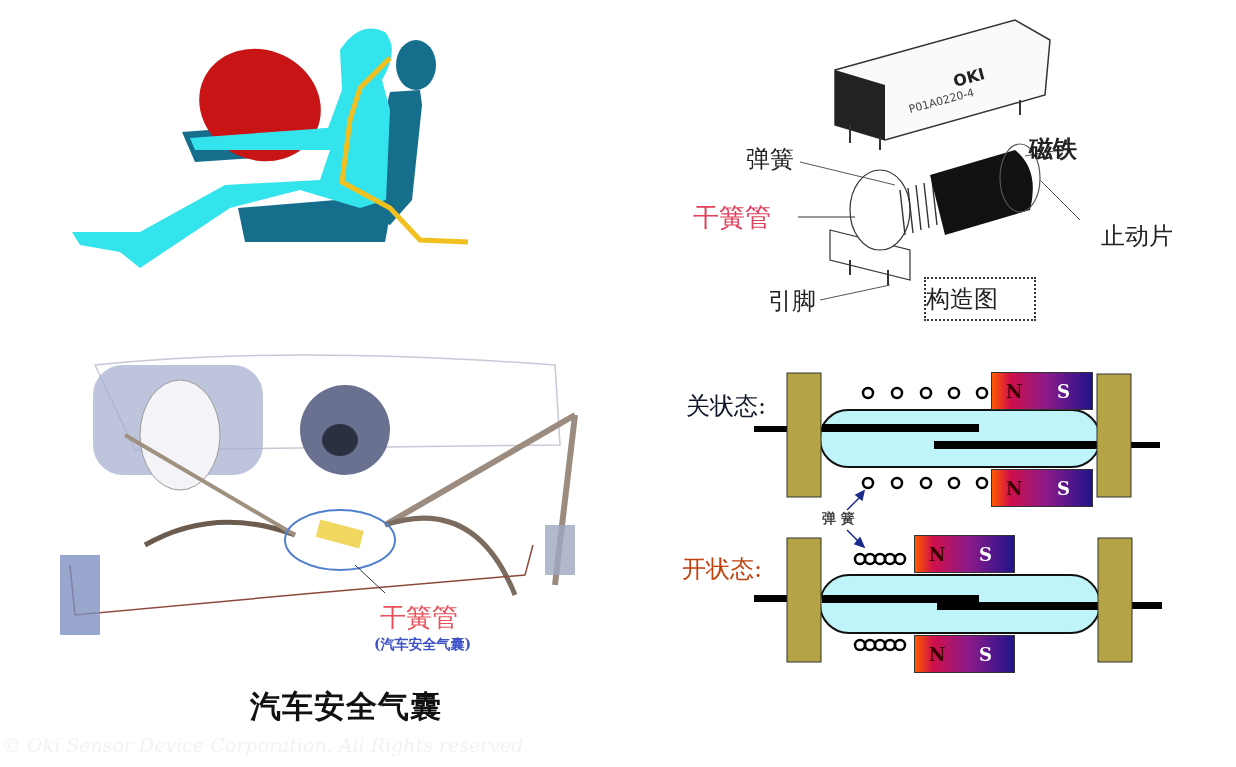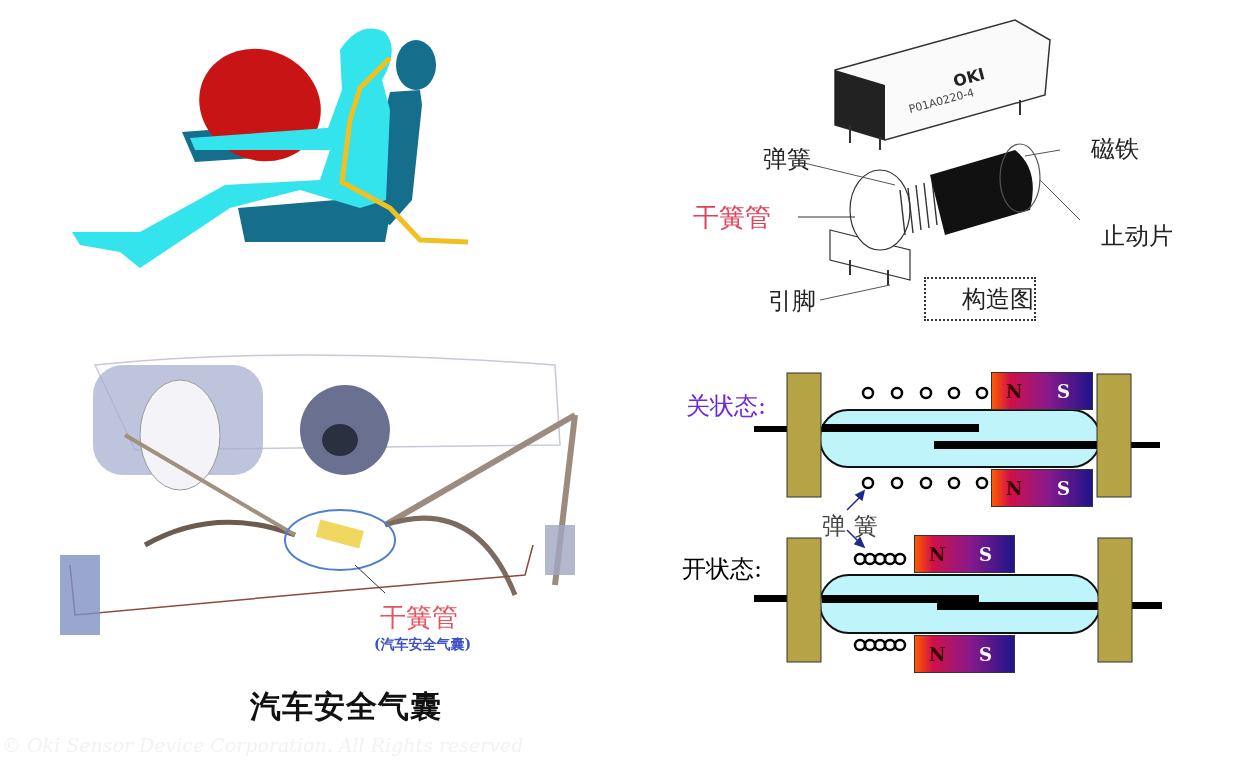--- a/index.html
+++ b/index.html
@@ -2,21 +2,21 @@
 <html><head>
 <meta charset="utf-8">
 <style>
   html,body{margin:0;padding:0;background:#fff;}
   body{width:1236px;height:767px;position:relative;overflow:hidden;font-family:"DejaVu Sans",sans-serif;}
   .lbl{position:absolute;font-family:"DejaVu Serif",serif;font-size:24px;color:#222;white-space:nowrap;}
   .red{color:#e0303c;text-align:center;}
   svg{position:absolute;overflow:visible;}
   .title{position:absolute;left:222px;top:686px;font-size:31px;font-weight:bold;color:#111;font-family:"DejaVu Sans",sans-serif;letter-spacing:1px;margin-left:28px;}
   .copyright{position:absolute;left:2px;top:734px;font-family:"DejaVu Serif",serif;font-style:italic;font-size:19px;color:#f2f2f2;white-space:nowrap;}
-  .boxlabel{position:absolute;left:924px;top:277px;width:112px;height:44px;border:2px dotted #333;box-sizing:border-box;font-family:"DejaVu Serif",serif;font-size:24px;text-align:right;line-height:40px;color:#222;}
+  .boxlabel{position:absolute;left:924px;top:277px;width:112px;height:44px;border:2px dotted #333;box-sizing:border-box;font-family:"DejaVu Serif",serif;font-size:24px;text-align:left;line-height:40px;color:#222;}
   .magnet{position:absolute;height:38px;display:flex;justify-content:space-between;align-items:center;padding:0 22px 0 14px;box-sizing:border-box;background:linear-gradient(90deg,#ff5a00 0%,#d0104a 18%,#8a1a8a 55%,#20148a 100%);border:1px solid #333;font-family:"DejaVu Serif",serif;font-weight:bold;font-size:18px;}
   .magnet .n{color:#3a0000;}
   .magnet .s{color:#fff;}
 </style>
 </head>
 <body>
 
 <svg style="left:60px;top:10px;" width="430" height="270" viewBox="0 0 430 270">
 
   <path d="M330 82 L360 80 L362 95 L352 190 L330 215 L300 200 Z" fill="#146e8c"></path>
@@ -93,30 +93,30 @@
   <line x1="68" y1="130" x2="68" y2="145" stroke="#333" stroke-width="2"></line>
 </svg>
 
 <svg style="left:680px;top:120px;" width="500" height="200" viewBox="0 0 500 200">
   <line x1="120" y1="42" x2="215" y2="65" stroke="#555" stroke-width="1"></line>
   <line x1="118" y1="97" x2="175" y2="97" stroke="#333" stroke-width="1.2"></line>
   <line x1="140" y1="180" x2="210" y2="165" stroke="#555" stroke-width="1"></line>
   <line x1="380" y1="30" x2="345" y2="36" stroke="#555" stroke-width="1"></line>
   <line x1="400" y1="100" x2="360" y2="60" stroke="#555" stroke-width="1"></line>
 </svg>
-<div class="lbl" style="left:763px;top:143px;">弹簧</div>
+<div class="lbl" style="left:746px;top:143px;">弹簧</div>
 <div class="lbl red" style="left:693px;top:200px;font-size:26px;color:#e0405a;">干簧管</div>
 <div class="lbl" style="left:768px;top:285px;">引脚</div>
-<div class="lbl" style="left:1091px;top:133px;">磁铁</div>
+<div class="lbl" style="left:1029px;top:133px;font-weight:bold;">磁铁</div>
 <div class="lbl" style="left:1092px;top:220px;margin-left:9px;">止动片</div>
 <div class="boxlabel">构造图</div>
 
-<div class="lbl" style="left:686px;top:390px;color:#6d28d9;">关状态:</div>
-<div class="lbl" style="left:682px;top:553px;color:#000000;">开状态:</div>
-<div class="lbl" style="left:822px;top:510px;font-size:24px;color:#444;">弹 簧</div>
+<div class="lbl" style="left:686px;top:390px;color:#0f172a;">关状态:</div>
+<div class="lbl" style="left:682px;top:553px;color:#c2410c;">开状态:</div>
+<div class="lbl" style="left:822px;top:510px;font-size:14px;color:#444;font-weight:bold;">弹 簧</div>
 
 <svg style="left:670px;top:360px;" width="520" height="320" viewBox="0 0 520 320">
 
   <g>
     <rect x="84" y="66" width="40" height="6" fill="#000"></rect>
     <rect x="454" y="82" width="36" height="6" fill="#000"></rect>
     <rect x="150" y="50" width="280" height="57" rx="28" fill="#bff4fa" stroke="#111" stroke-width="2"></rect>
     <rect x="152" y="64" width="157" height="8" fill="#000"></rect>
     <rect x="264" y="81" width="165" height="8" fill="#000"></rect>
     <rect x="117" y="13" width="34" height="124" fill="#b4a446" stroke="#333" stroke-width="1"></rect>

